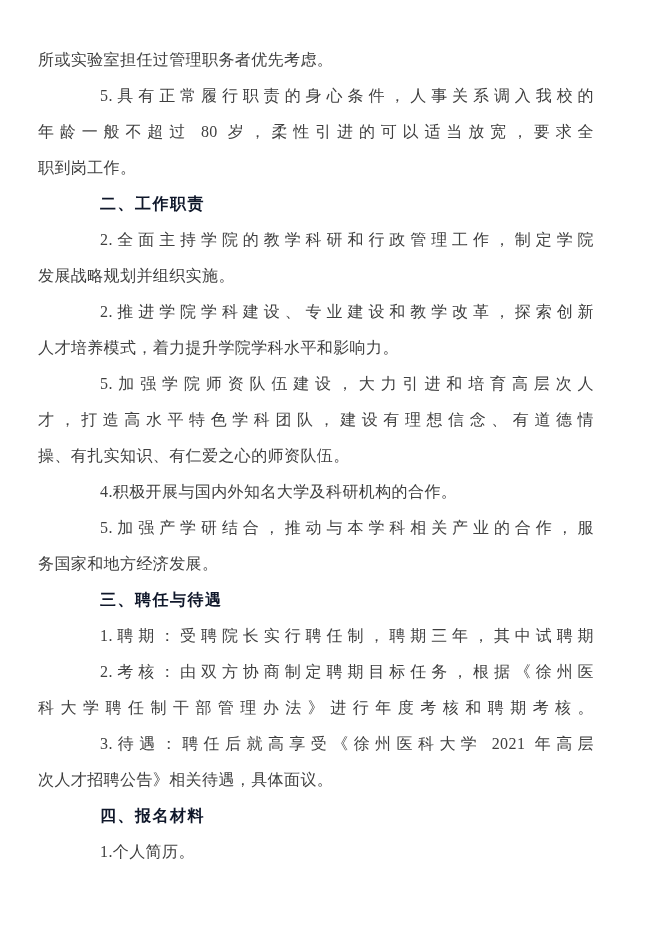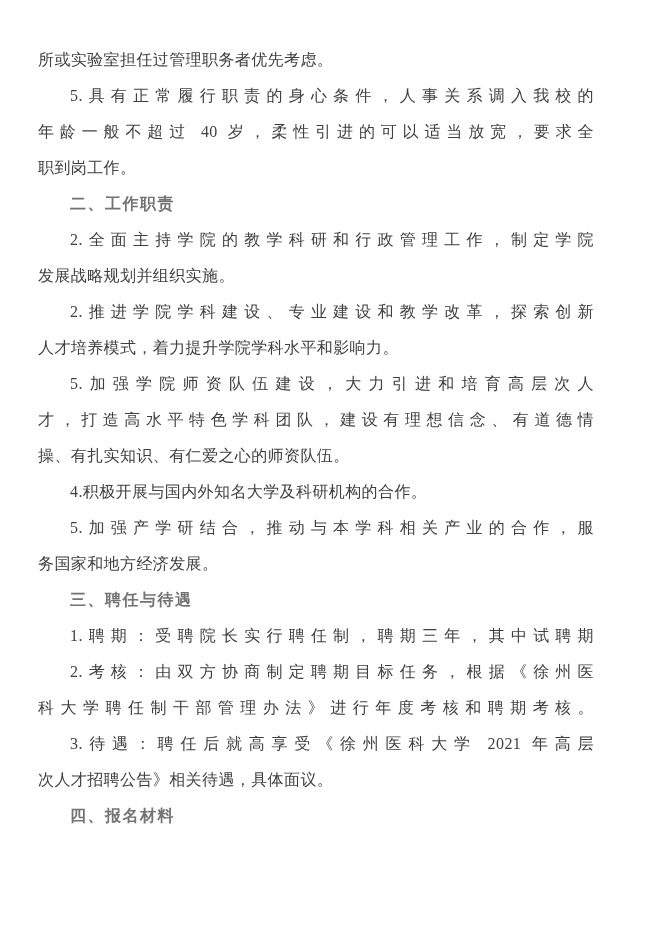--- a/index.html
+++ b/index.html
@@ -27,54 +27,56 @@
     border-radius: 30px;
   }
   .line {
     height: 36px;
     text-align: left;
     white-space: normal;
     overflow: visible;
   }
   .line.in {
     text-indent: 2em;
+    margin-left: 30px;
   }
   .line.j {
     text-align: justify;
     text-align-last: justify;
     text-justify: inter-character;
   }
   .line.h {
     font-family: "Liberation Sans", "DejaVu Sans", sans-serif;
     font-weight: 700;
-    color: #737373;
+    color: #0f172a;
     letter-spacing: 1.5px;
   }
 </style>
 </head>
 <body>
 
 <div class="page">
   <div class="doc" id="doc">
       <div class="line">所或实验室担任过管理职务者优先考虑。</div>
       <div class="line in j">5.具有正常履行职责的身心条件，人事关系调入我校的</div>
-      <div class="line j">年龄一般不超过 40 岁，柔性引进的可以适当放宽，要求全</div>
+      <div class="line j">年龄一般不超过 80 岁，柔性引进的可以适当放宽，要求全</div>
       <div class="line">职到岗工作。</div>
       <div class="line in h">二、工作职责</div>
       <div class="line in j">2.全面主持学院的教学科研和行政管理工作，制定学院</div>
       <div class="line">发展战略规划并组织实施。</div>
       <div class="line in j">2.推进学院学科建设、专业建设和教学改革，探索创新</div>
       <div class="line">人才培养模式，着力提升学院学科水平和影响力。</div>
       <div class="line in j">5.加强学院师资队伍建设，大力引进和培育高层次人</div>
       <div class="line j">才，打造高水平特色学科团队，建设有理想信念、有道德情</div>
       <div class="line">操、有扎实知识、有仁爱之心的师资队伍。</div>
       <div class="line in">4.积极开展与国内外知名大学及科研机构的合作。</div>
       <div class="line in j">5.加强产学研结合，推动与本学科相关产业的合作，服</div>
       <div class="line">务国家和地方经济发展。</div>
       <div class="line in h">三、聘任与待遇</div>
       <div class="line in j">1.聘期：受聘院长实行聘任制，聘期三年，其中试聘期</div>
       <div class="line in j">2.考核：由双方协商制定聘期目标任务，根据《徐州医</div>
       <div class="line j">科大学聘任制干部管理办法》进行年度考核和聘期考核。</div>
       <div class="line in j">3.待遇：聘任后就高享受《徐州医科大学 2021 年高层</div>
       <div class="line">次人才招聘公告》相关待遇，具体面议。</div>
       <div class="line in h">四、报名材料</div>
+      <div class="line in">1.个人简历。</div>
     </div>
 </div>
 
 </body></html>

